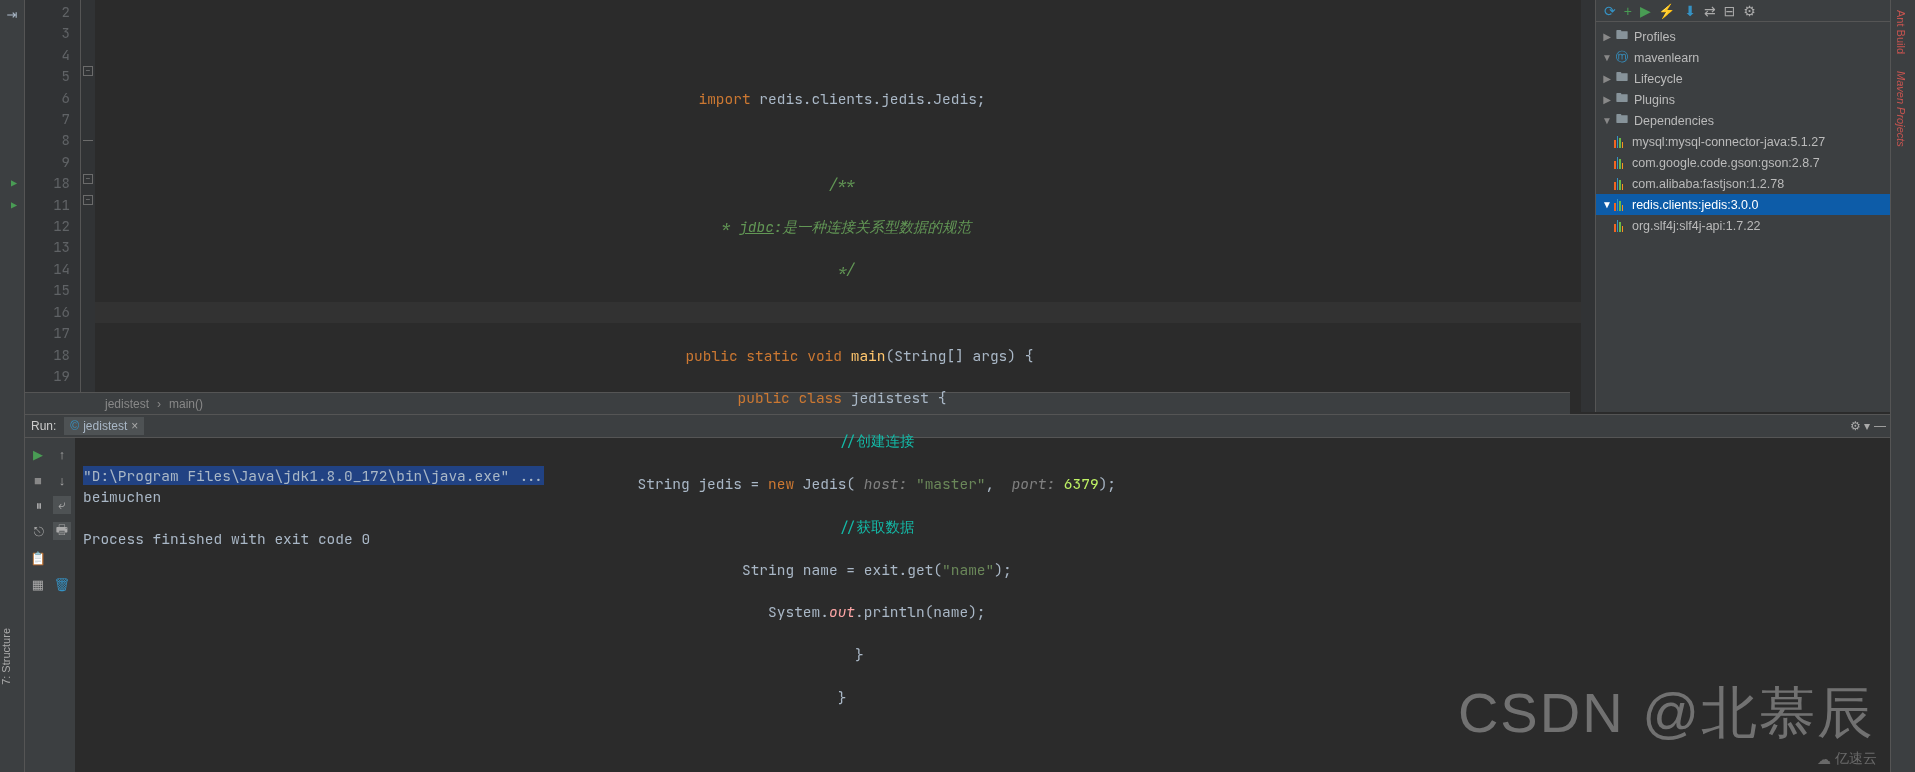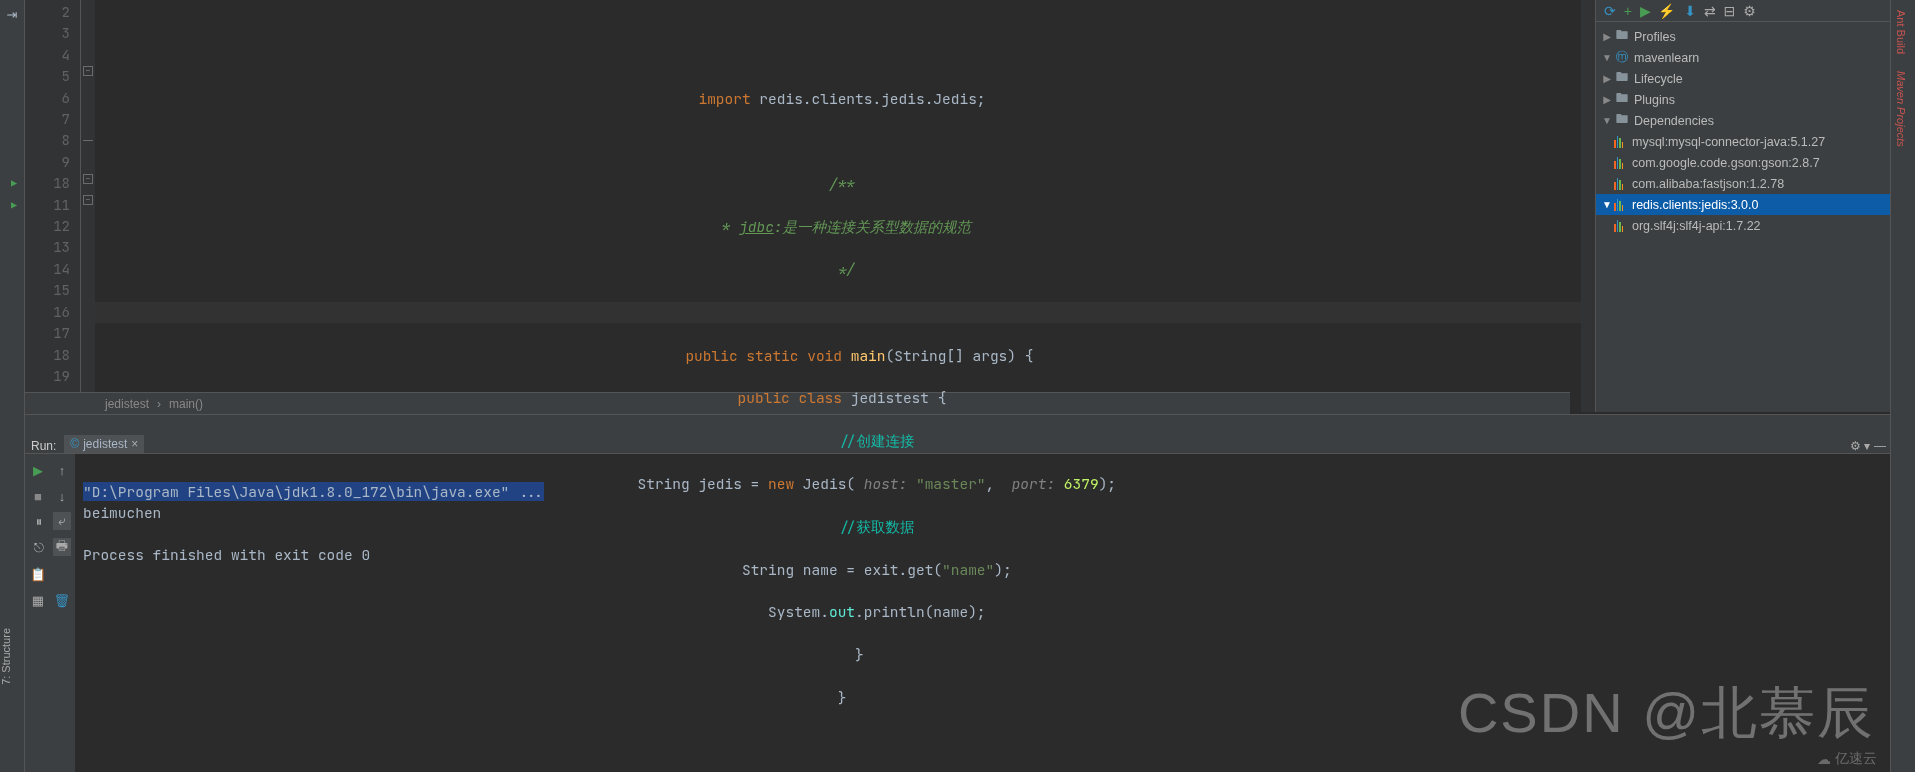--- a/index.html
+++ b/index.html
@@ -25,21 +25,21 @@
 
 .code { flex:1; background:#2b2b2b; font-family:'JetBrains Mono',Consolas,monospace; font-size:14.5px; line-height:21.4px; padding-top:2px; padding-left:8px; white-space:pre; position:relative; }
 .code .line { display:block;text-align:center; }
 .code .hl { background:#323232; position:absolute; left:0; right:0; height:21.4px; z-index:0; }
 .kw { color:#cc7832; }
 .str { color:#6a8759; }
 .num { color:#bef264; }
 .cmt { color:#14b8a6; }
 .jdoc { color:#629755; font-style:italic; }
 .jdoc-u { color:#629755; font-style:italic; text-decoration:underline; }
-.field { color:#5eead4; }
+.field { color:#fca5a5; font-style:italic; }
 .param { color:#808080; font-style:italic; }
 
 
 .maven { width:320px; background:#3c3f41; border-left:1px solid #555; font-size:12.5px; color:#bbb; overflow:hidden; }
 .maven .tb { height:22px; background:#3c3f41; border-bottom:1px solid #555; display:flex; align-items:center; gap:8px; padding:0 8px; }
 .maven .tb span { color:#aaa; font-size:14px; }
 .tree { padding-top:4px; }
 .tree .node { display:flex; align-items:center; height:21px; padding-left:4px; }
 .tree .arrow { width:14px; text-align:center; color:#888; font-size:10px; }
 .tree .icn { width:16px; height:16px; margin-right:4px; display:inline-flex; align-items:center; justify-content:center; }
@@ -51,21 +51,21 @@
 
 
 .right-bar { position:absolute; right:0; top:0; width:25px; height:100%; background:#3c3f41; border-left:1px solid #555; }
 .right-bar .txt { writing-mode:vertical-rl; color:#aaa; font-size:11px; margin-top:10px; margin-left:4px; }
 
 
 .breadcrumb { position:absolute; left:25px; top:392px; right:345px; height:22px; background:#3c3f41; border-top:1px solid #555; display:flex; align-items:center; font-size:12px; color:#888; padding-left:80px; gap:8px; }
 
 
 .run-panel { position:absolute; left:25px; top:414px; right:25px; bottom:0; background:#2b2b2b; display:flex; flex-direction:column; }
-.run-head { height:40px; background:#3c3f41; border-top:1px solid #555; border-bottom:1px solid #555; display:flex; align-items:flex-end; font-size:12px; padding-left:6px; position:relative; }
+.run-head { height:24px; background:#3c3f41; border-top:1px solid #555; border-bottom:1px solid #555; display:flex; align-items:center; font-size:12px; padding-left:6px; position:relative; }
 .run-head .label { color:#ccc; margin-right:8px; }
 .run-head .tab { display:flex; align-items:center; gap:4px; background:#4e5254; padding:2px 6px; }
 .run-head .gear { position:absolute; right:20px; color:#aaa; }
 .run-body { flex:1; display:flex; }
 .run-tools { width:50px; background:#3c3f41; display:flex; flex-direction:column; align-items:center; gap:6px; padding-top:6px; }
 .run-tools .tool { width:20px; height:20px; display:flex; align-items:center; justify-content:center; color:#aaa; font-size:13px; }
 .run-tools .row { display:flex; gap:4px; }
 .run-out { flex:1; background:#2b2b2b; font-family:'JetBrains Mono',Consolas,monospace; font-size:14.5px; line-height:21px; padding:6px 8px; white-space:pre; }
 .cmd-hl { background:#214283; }
 

